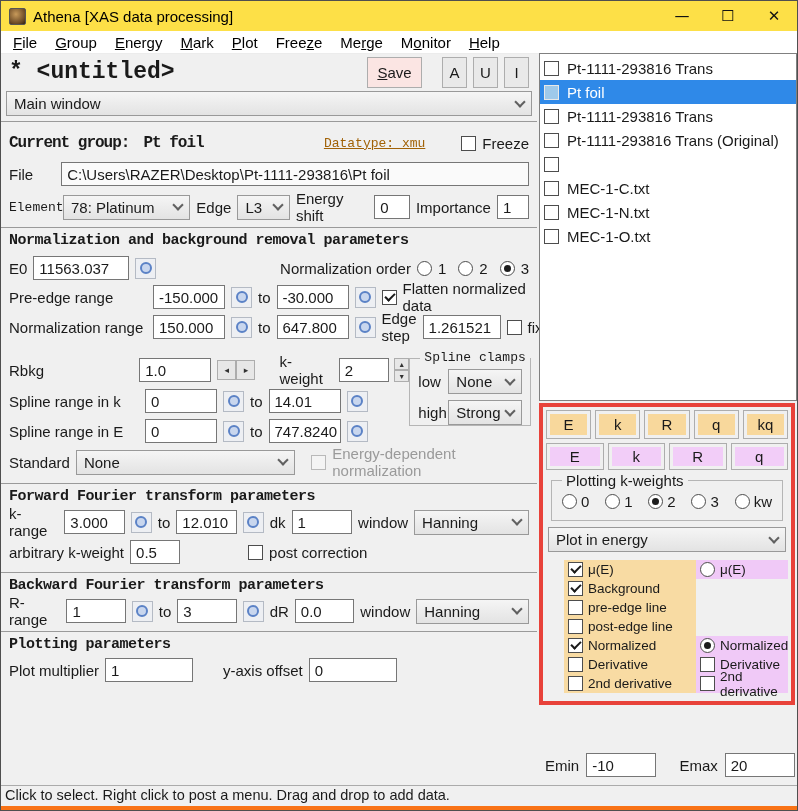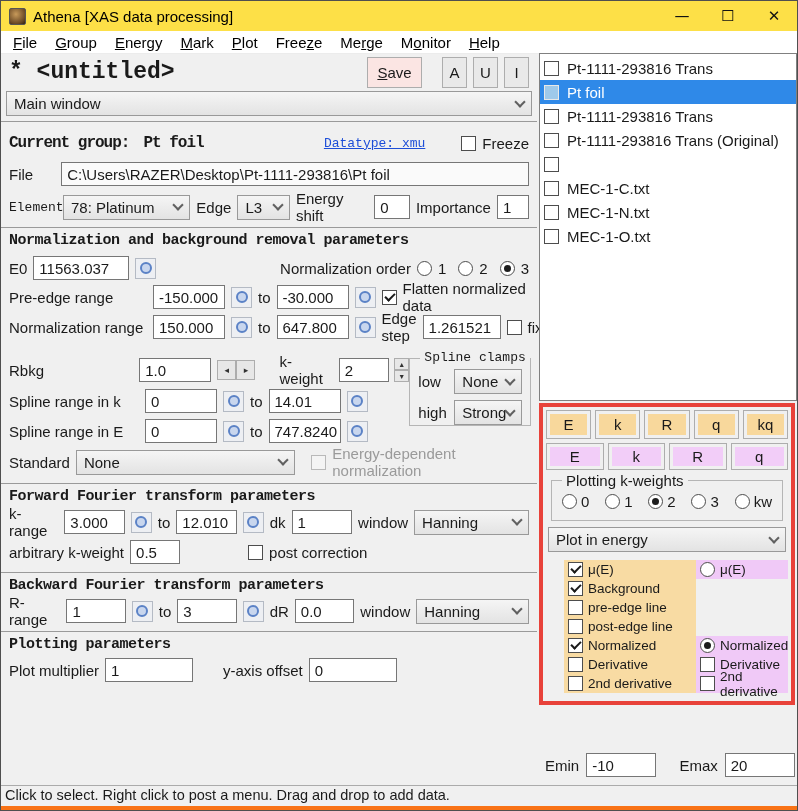--- a/index.html
+++ b/index.html
@@ -46,36 +46,36 @@
 
   
   .proj-row { height:34px; display:flex; align-items:center; padding:0 8px; }
   .proj-title { font-family:"Liberation Mono", monospace; font-weight:bold; font-size:23px; flex:1; }
   .save-btn { width:55px; height:31px; background:#fbe5e3; border:1px solid #adadad; display:flex; align-items:center; justify-content:center; font-size:15px; margin-right:14px; }
   .sq-btn { width:25px; height:31px; background:#e9e9e9; border:1px solid #adadad; display:flex; align-items:center; justify-content:center; font-size:15px; margin-left:6px; }
   .mainwin-combo { margin:2px 5px 0 5px; height:25px; }
 
   .cg-row { height:26px; margin-top:8px; }
   .cg-label { font-family:"Liberation Mono", monospace; font-weight:bold; font-size:16px; letter-spacing:-1px; }
-  .dt-link { font-family:"Liberation Mono", monospace; font-size:13px; color:#1d4ed8; text-decoration:underline; margin-left:auto; margin-right:30px; }
+  .dt-link { font-family:"Liberation Mono", monospace; font-size:13px; color:#a16207; text-decoration:underline; margin-left:auto; margin-right:30px; }
   .file-row { height:28px; margin-top:4px; }
   .file-inp { flex:1; margin-left:22px; background:#fafafa; }
   .elem-row { height:30px; margin-top:4px; }
 
   .eo-row { height:28px; margin-top:3px; }
   .range-row { height:30px; }
   .lblw { width:138px; flex:none; }
   .w72 { width:72px; flex:none; }
   .w78 { width:78px; flex:none; }
 
   .bkg-block { display:flex; padding:0 8px; margin-top:12px; }
   .bkg-left { flex:1; }
   .bkg-left .row { padding:0; }
   .clamps { width:122px; margin-top:4px; padding:10px 8px 0 8px; flex:none; align-self:flex-start; }
-  .clamp-row { display:flex; align-items:center; gap:6px; margin-bottom:6px; }
+  .clamp-row { display:flex; align-items:center; margin-bottom:6px; }
 
   
   .grouplist { margin-left:2px; width:258px; height:348px; background:#fff; border:1px solid #808080; padding-top:2px; }
   .glist-item { display:flex; align-items:center; gap:8px; height:24px; padding:0 4px; font-size:15px; }
   .glist-item.selected { background:#2f89e8; color:#fff; }
   .red-panel { margin-left:2px; margin-top:2px; width:256px; border:4px solid #e8423a; background:#f0f0f0; padding:3px 3px 8px 3px; }
   .pbtn-row { display:flex; gap:4px; margin-bottom:4px; }
   .pbtn { flex:1; height:29px; border:1px solid #adadad; display:flex; align-items:center; justify-content:center; font-size:15px; box-shadow:inset 0 0 0 3px #f0f0f0; }
   .pbtn.orange { background:#f8d89c; }
   .pbtn.purple { background:#f2cdf8; height:27px; }

